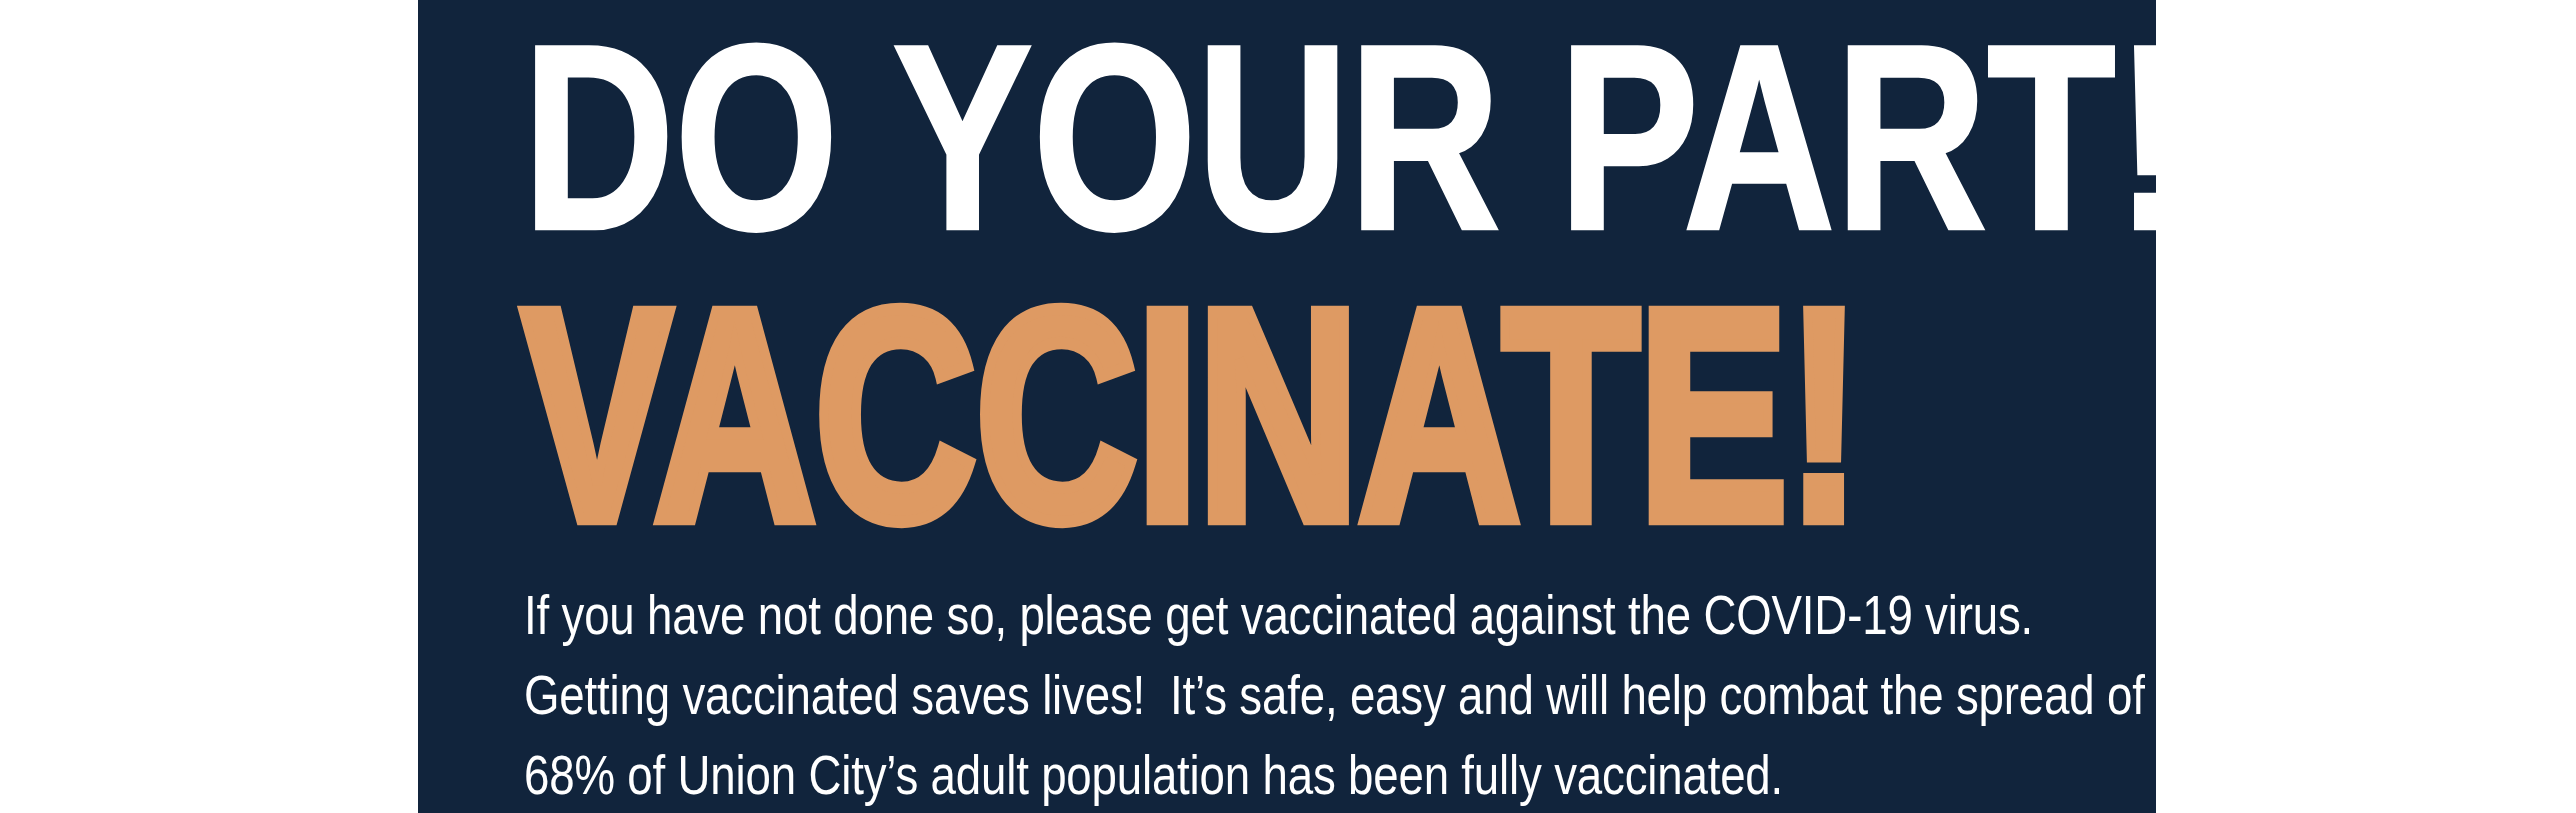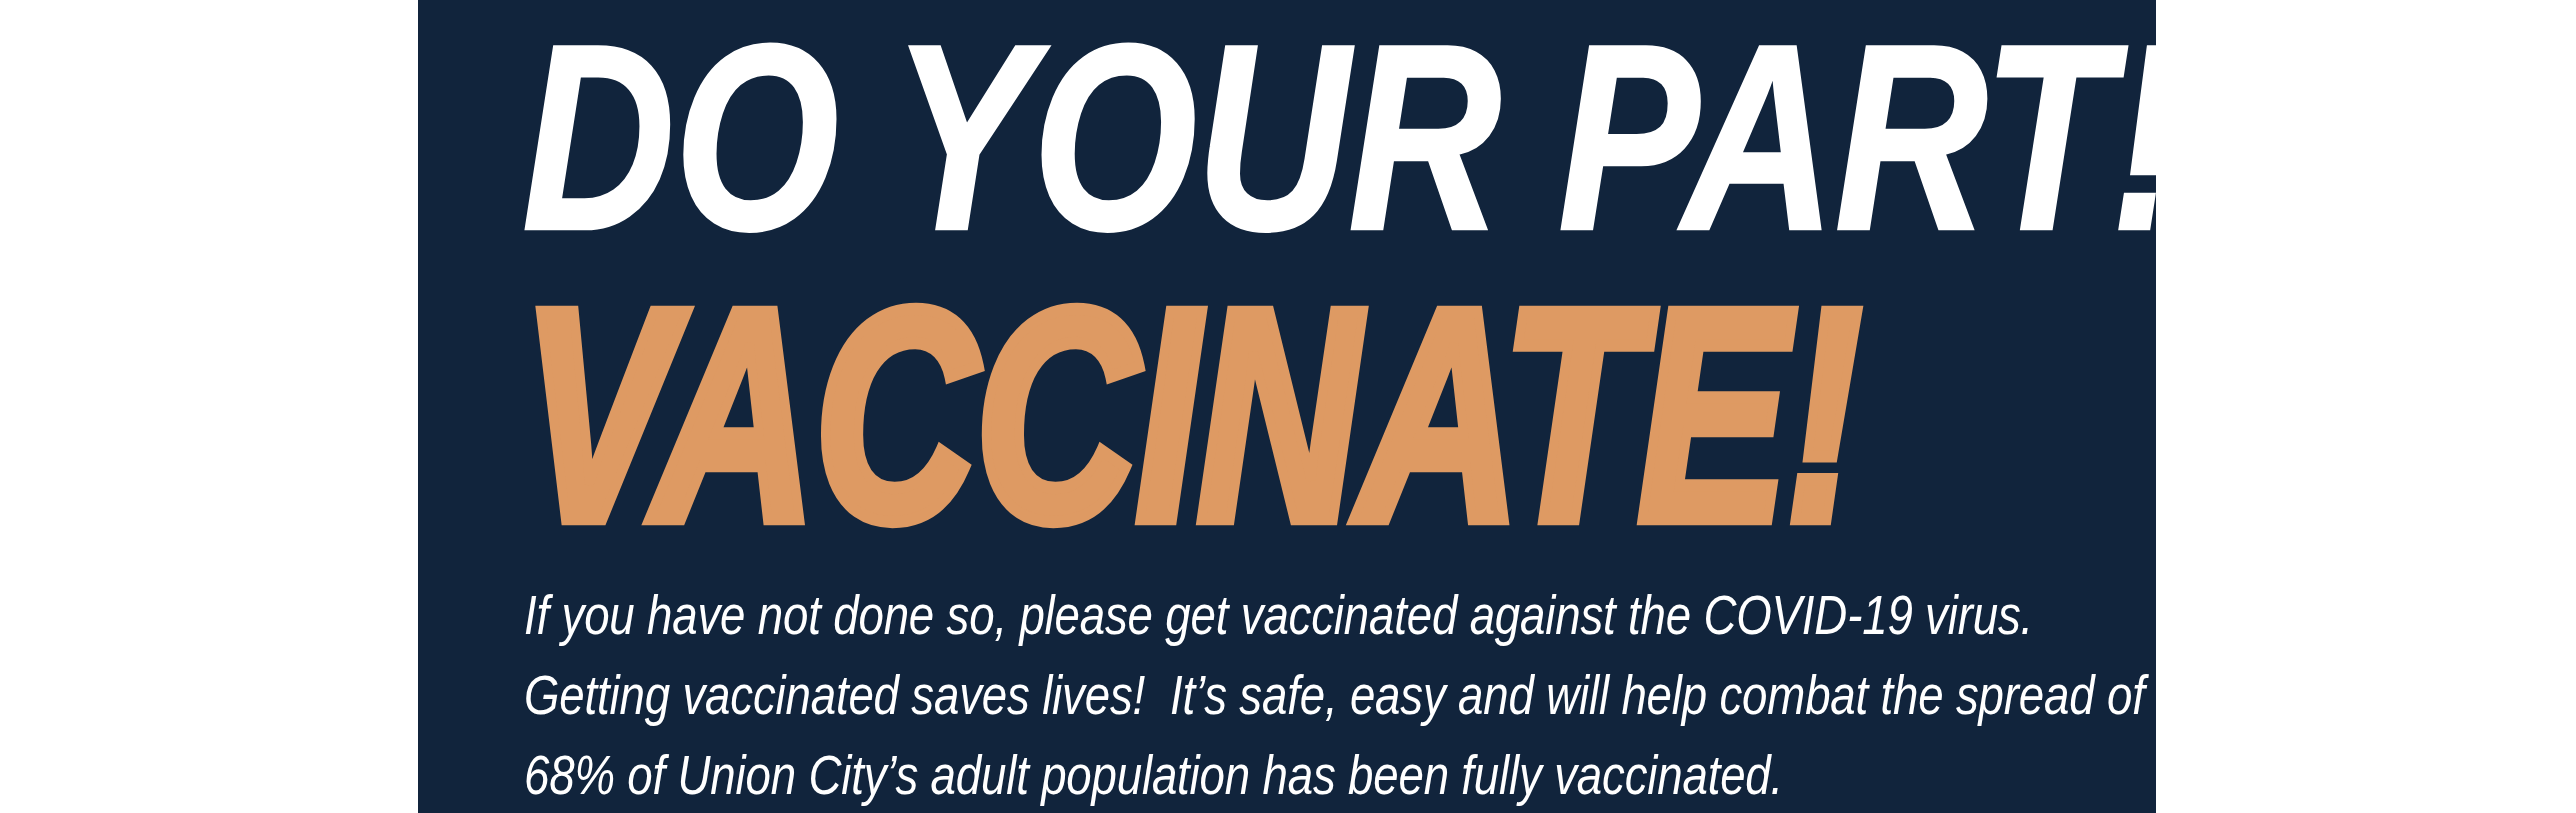--- a/index.html
+++ b/index.html
@@ -12,21 +12,20 @@
     height: 814px;
     overflow: hidden;
     font-family: "Liberation Sans", sans-serif;
   }
 
   #poster-canvas {
     position: relative;
     width: 2576px;
     height: 814px;
     background: #ffffff;
-    font-style: italic;
   }
 
   
   #navy-panel {
     position: absolute;
     left: 418px;
     top: 0;
     width: 1738px;
     height: 814px;
     background: #11243c;

